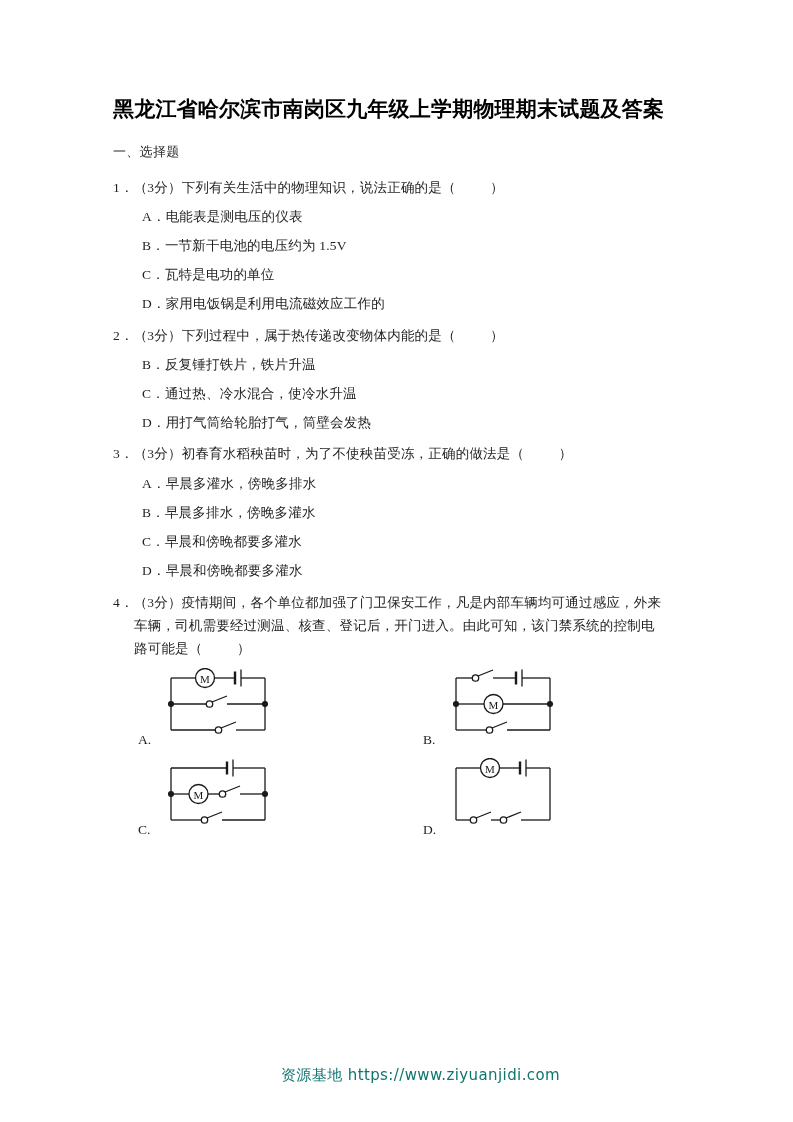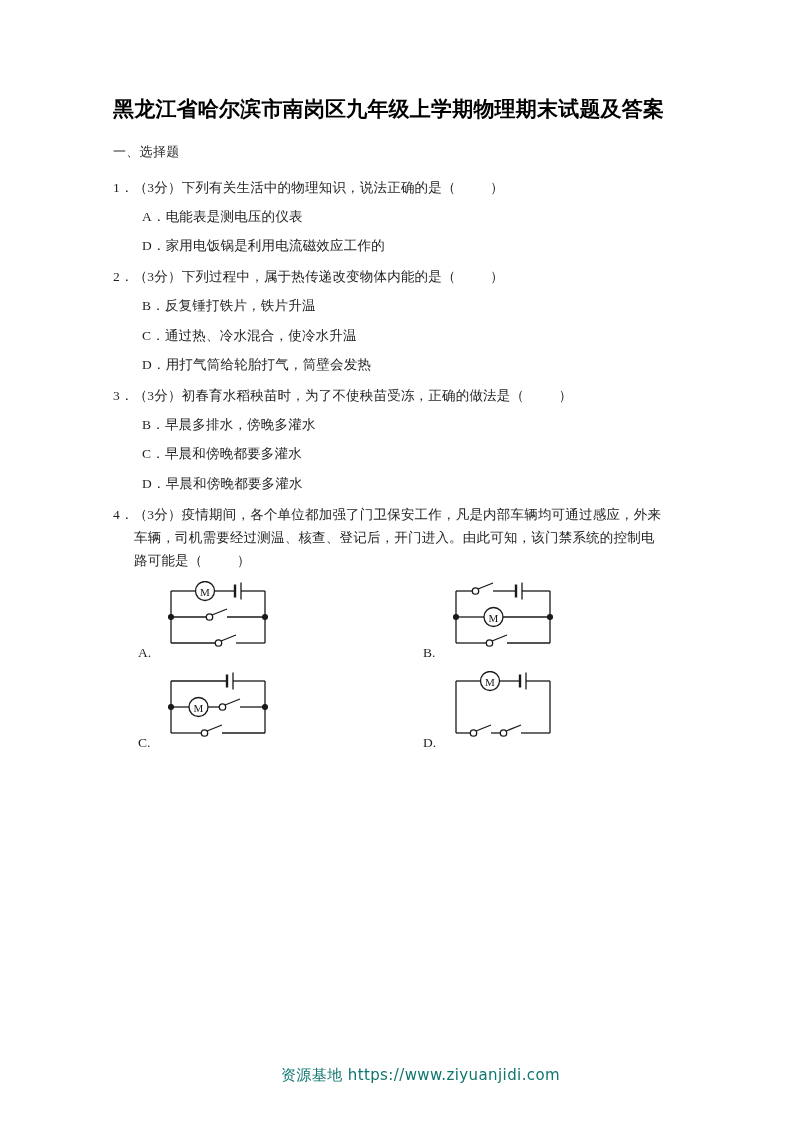--- a/index.html
+++ b/index.html
@@ -115,36 +115,39 @@
 
     <h1 class="doc-title">黑龙江省哈尔滨市南岗区九年级上学期物理期末试题及答案</h1>
 
     <div class="section-heading">一、选择题</div>
 
     <div class="question">
       <div class="q-stem">
         <span>1．（3分）下列有关生活中的物理知识，说法正确的是（</span><span class="blank-paren">&nbsp;&nbsp;&nbsp;</span><span>）</span>
       </div>
       <div class="option">A．电能表是测电压的仪表</div>
+      <div class="option">B．一节新干电池的电压约为 1.5V</div>
+      <div class="option">C．瓦特是电功的单位</div>
       <div class="option">D．家用电饭锅是利用电流磁效应工作的</div>
     </div>
 
     <div class="question">
       <div class="q-stem">
         <span>2．（3分）下列过程中，属于热传递改变物体内能的是（</span><span class="blank-paren">&nbsp;&nbsp;&nbsp;</span><span>）</span>
       </div>
       <div class="option">B．反复锤打铁片，铁片升温</div>
       <div class="option">C．通过热、冷水混合，使冷水升温</div>
       <div class="option">D．用打气筒给轮胎打气，筒壁会发热</div>
     </div>
 
     <div class="question">
       <div class="q-stem">
         <span>3．（3分）初春育水稻秧苗时，为了不使秧苗受冻，正确的做法是（</span><span class="blank-paren">&nbsp;&nbsp;&nbsp;</span><span>）</span>
       </div>
+      <div class="option">A．早晨多灌水，傍晚多排水</div>
       <div class="option">B．早晨多排水，傍晚多灌水</div>
       <div class="option">C．早晨和傍晚都要多灌水</div>
       <div class="option">D．早晨和傍晚都要多灌水</div>
     </div>
 
     <div class="question">
       <div class="q-stem">
         <span>4．（3分）疫情期间，各个单位都加强了门卫保安工作，凡是内部车辆均可通过感应，外来</span>
         <span class="cont-line">车辆，司机需要经过测温、核查、登记后，开门进入。由此可知，该门禁系统的控制电</span>
         <span class="cont-line"><span>路可能是（</span><span class="blank-paren">&nbsp;&nbsp;&nbsp;</span><span>）</span></span>

